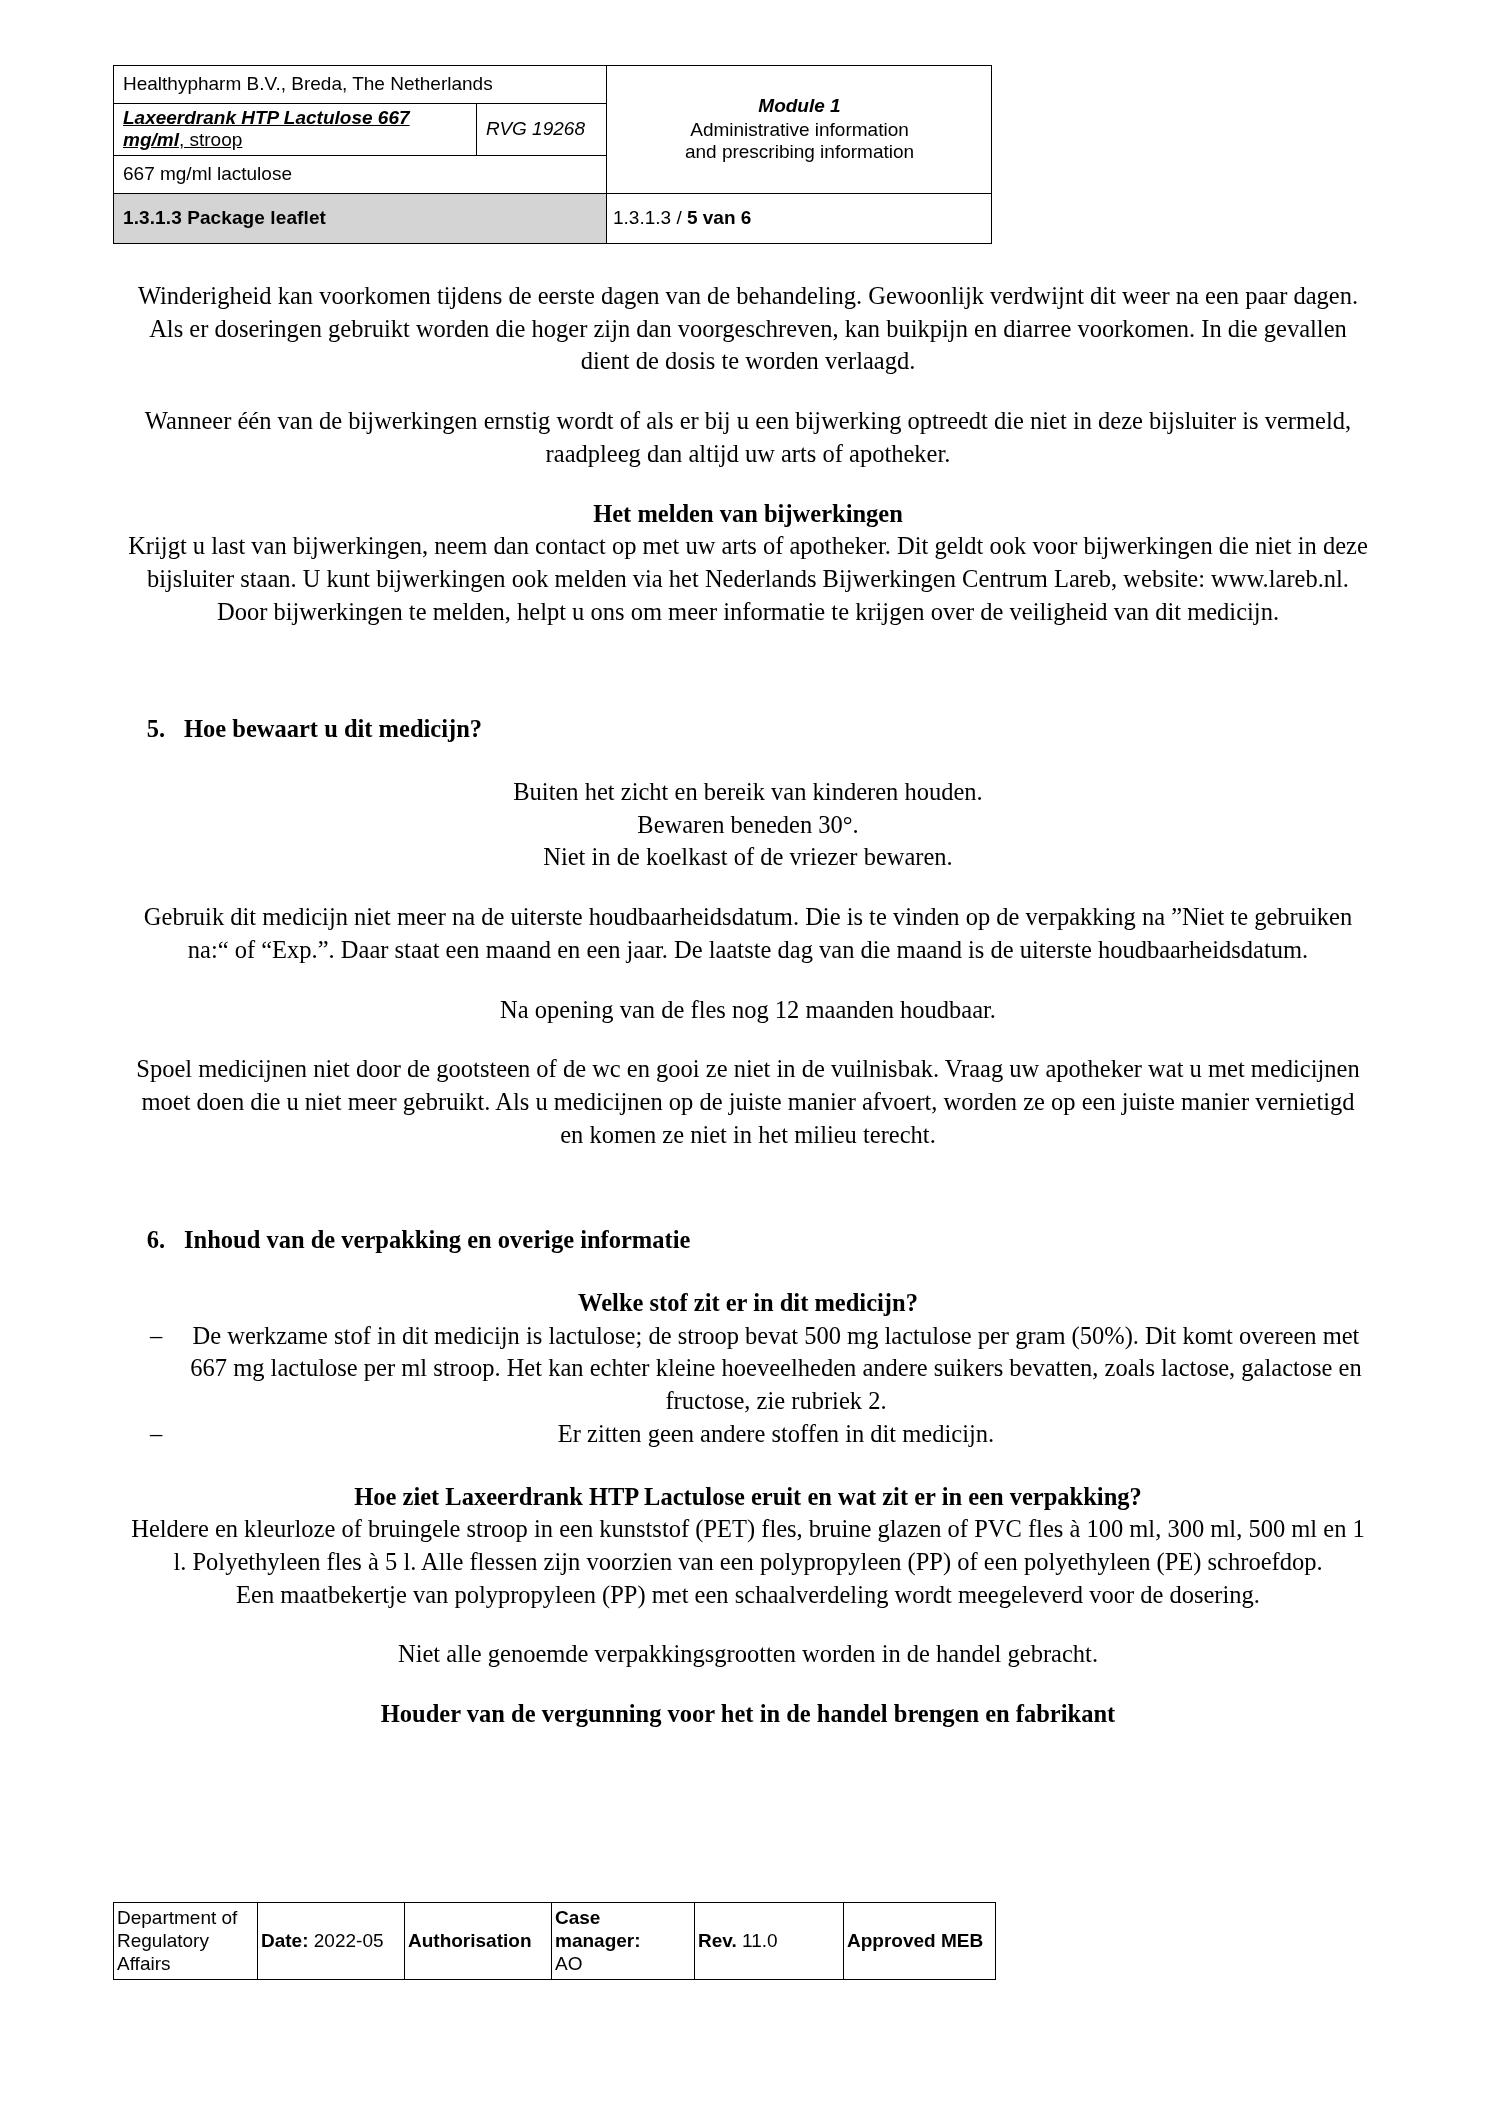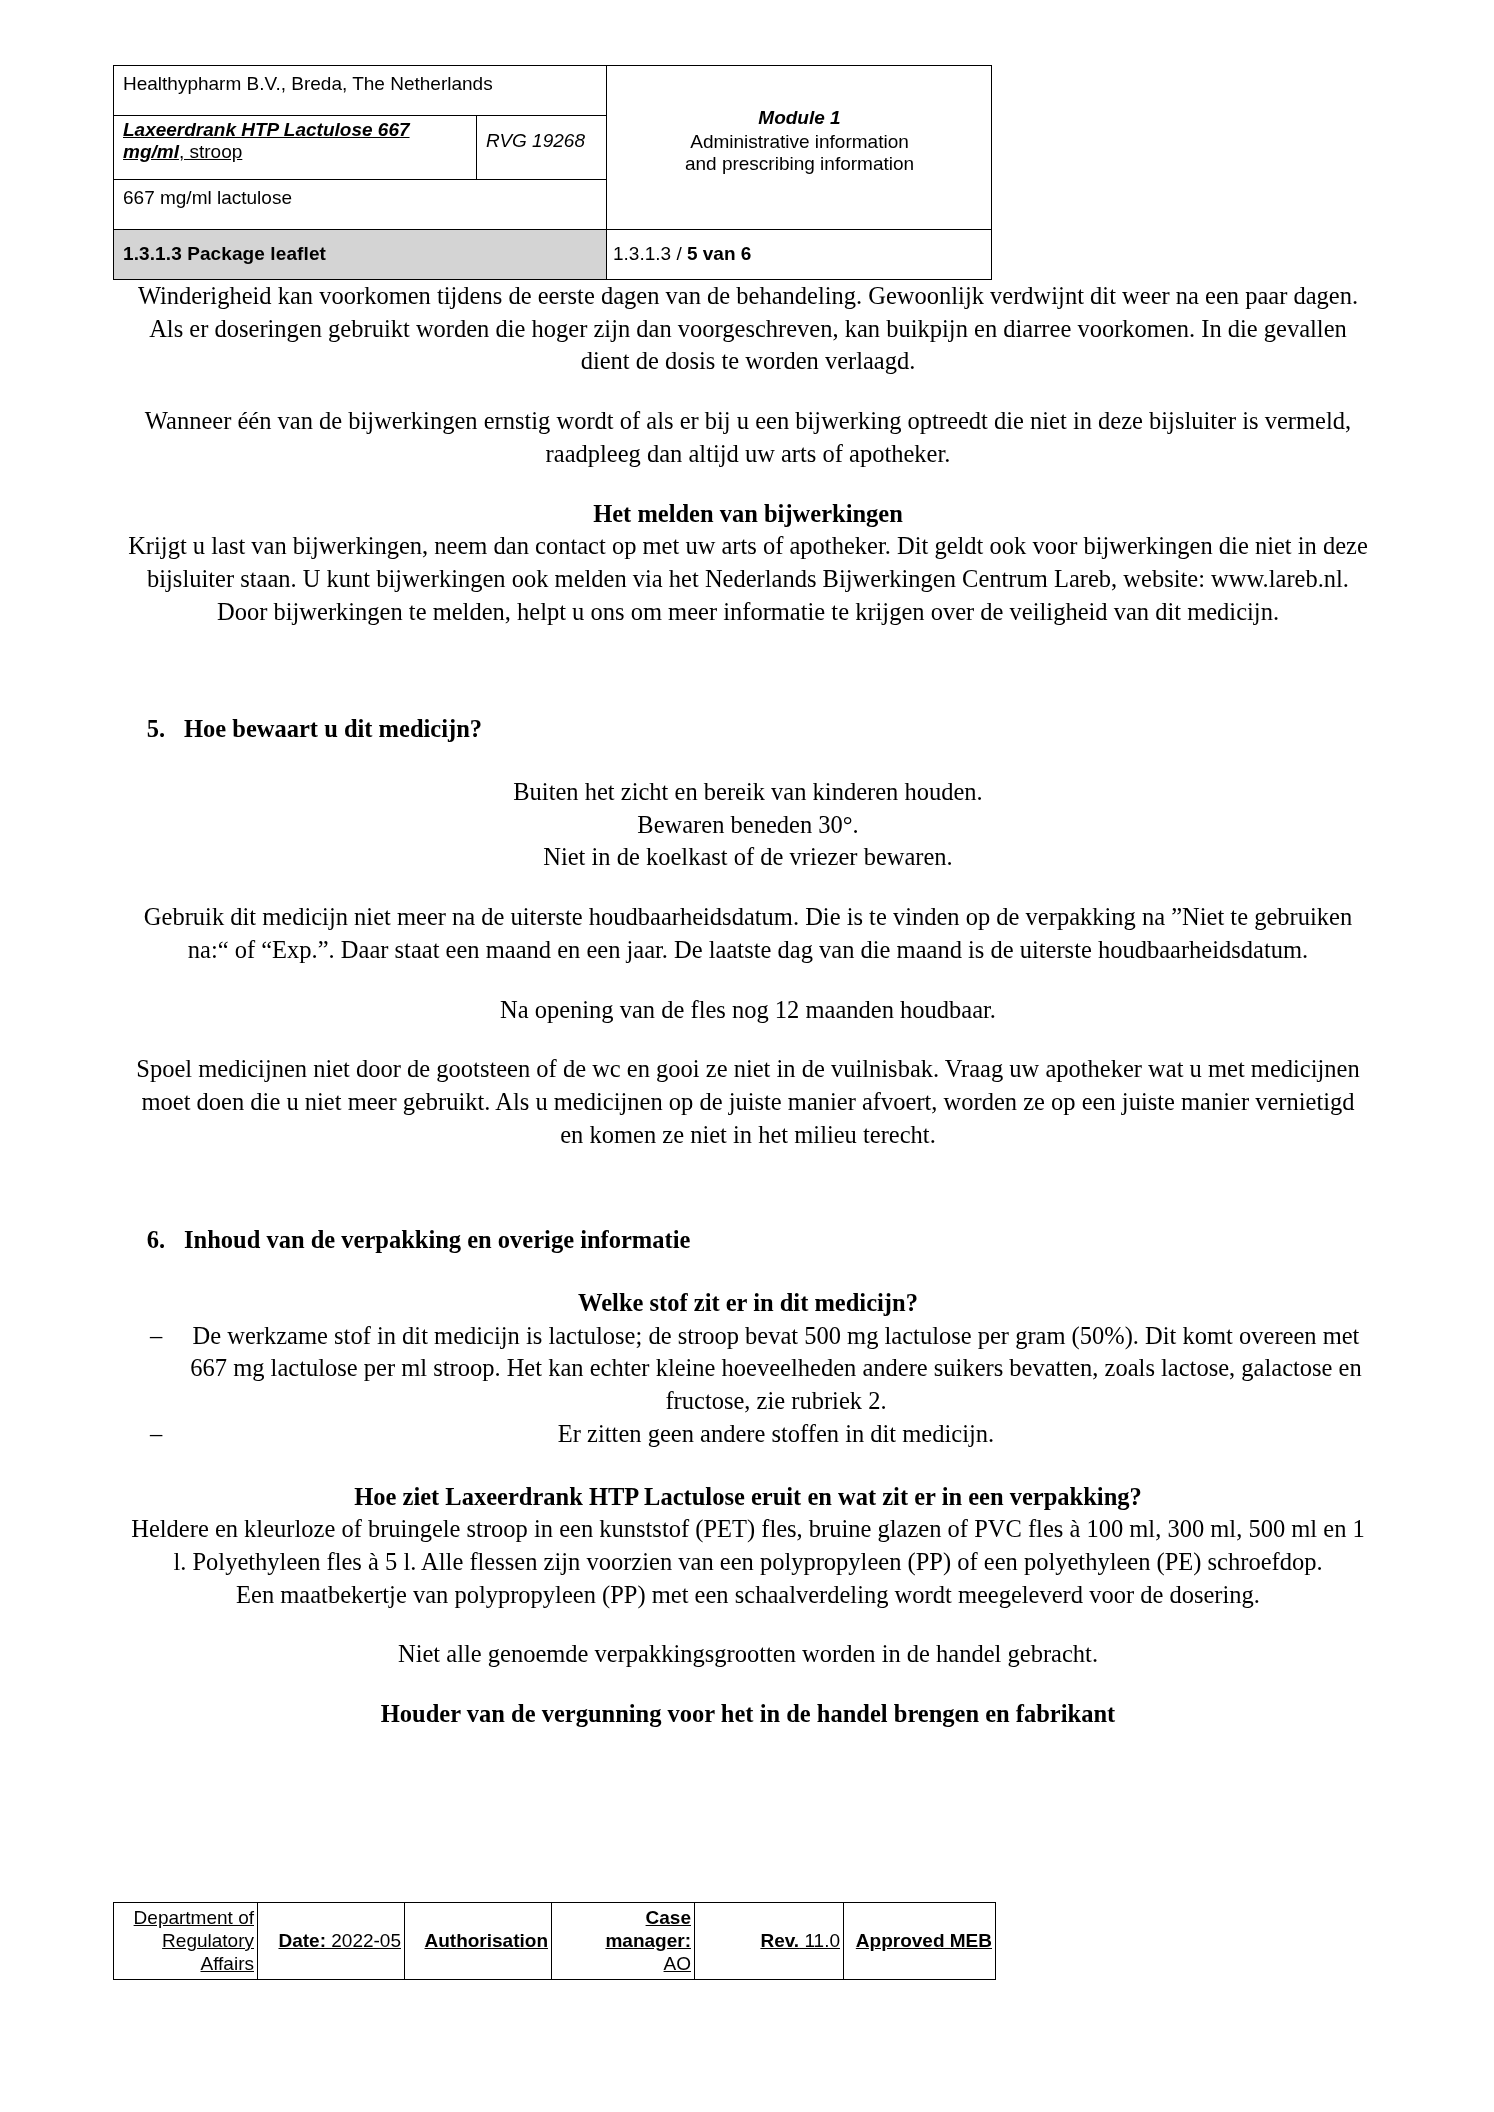--- a/index.html
+++ b/index.html
@@ -29,21 +29,21 @@
     position: absolute;
     left: 113px;
     top: 65px;
     width: 878px;
     border-collapse: collapse;
     table-layout: fixed;
     font-family: "Liberation Sans", sans-serif;
   }
   .header-table td {
     border: 1.6px solid #000000;
-    padding: 3px 8px 16px 9px;
+    padding: 3px 8px 4px 9px;
     vertical-align: middle;
     font-size: 19px;
     line-height: 1.15;
     background: #ffffff;
   }
   .hdr-company { height: 30px; }
   .hdr-product { height: 30px; text-decoration: underline; }
   .hdr-strength { height: 30px; }
   .hdr-rvg {
     font-style: italic;
@@ -146,28 +146,27 @@
     position: absolute;
     left: 113px;
     top: 1902px;
     width: 878px;
     border-collapse: collapse;
     table-layout: fixed;
     font-family: "Liberation Sans", sans-serif;
   }
   .footer-table td {
     border: 1.6px solid #000000;
-    text-align: right;
+    text-align: left;
     vertical-align: middle;
     font-size: 19px;
     line-height: 1.2;
     height: 66px;
     padding: 4px 3px;
     background: #ffffff;
-    text-decoration: underline;
   }
   .f-dept { width: 137px; }
   .f-date { width: 140px; }
   .f-auth { width: 140px; font-weight: bold; }
   .f-case { width: 136px; }
   .f-rev  { width: 142px; }
   .f-meb  { width: 145px; font-weight: bold; }
   .lbl-bold { font-weight: bold; }
 </style>
 </head>

